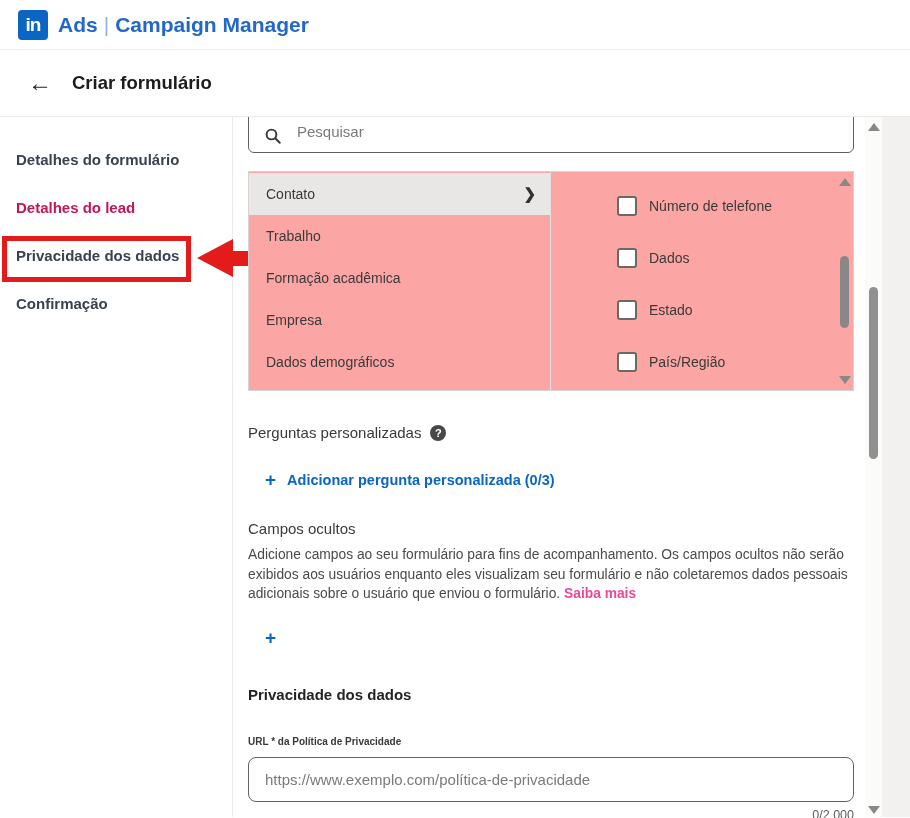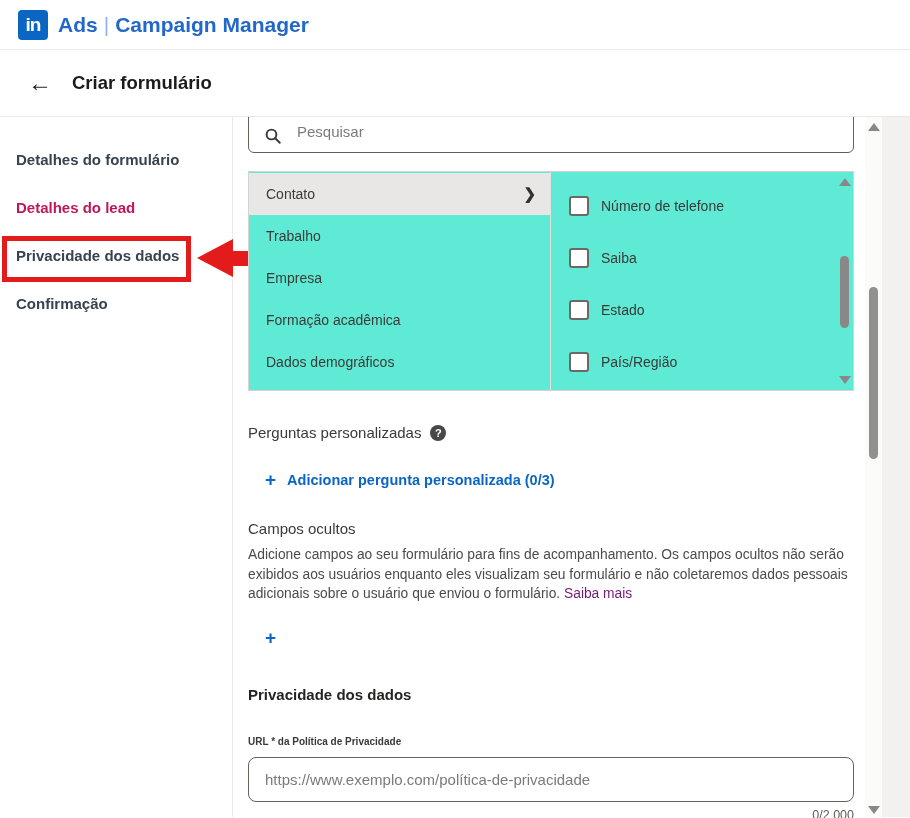--- a/index.html
+++ b/index.html
@@ -45,21 +45,21 @@
 
   .search-clip { height:36px; overflow:hidden; }
   .search-wrap { position:relative; height:44px; margin-top:-8px; }
   .search-input { width:100%; height:44px; border:1px solid #62605b; border-radius:6px;
     padding-left:48px; font-size:15px; font-family:"Liberation Sans",sans-serif;
     color:#3b3a39; outline:none; }
   .search-input::placeholder { color:#7a7a7a; }
   .search-icon { position:absolute; left:16px; top:18px; width:18px; height:18px; }
 
   .list-box { margin-top:18px; height:220px; border:1px solid #d6d4d2;
-    display:flex; background:#5eead4; }
+    display:flex; background:#fca5a5;gap:48px; }
   .cat-col { width:302px; border-right:1px solid #e3e1df; padding-top:1px; }
   .cat-row { height:42px; display:flex; align-items:center; padding:0 14px 0 17px;
     font-size:14px; color:#3b3a39; cursor:pointer; justify-content:space-between; }
   .cat-row.selected { background:#e9e7e5; }
   .cat-chevron { font-size:15px; font-weight:700; color:#323130; }
 
   .opt-col { flex:1; position:relative; padding:16px 0 0 18px; }
   .opt-row { display:flex; align-items:center; height:36px; margin-bottom:16px;
     cursor:pointer; }
   .checkbox { width:20px; height:20px; border:2px solid #6b6966; border-radius:3px;
@@ -82,21 +82,21 @@
     color:#fff; font-size:11px; font-weight:700; display:inline-flex;
     align-items:center; justify-content:center; margin-left:9px; cursor:pointer; }
 
   .add-link { margin-top:29px; margin-left:17px; display:flex; align-items:center;
     cursor:pointer; }
   .plus { color:#0a66c2; font-size:19px; font-weight:700; line-height:1; }
   .add-label { margin-left:11px; color:#0a66c2; font-size:14.5px; font-weight:700; }
 
   .campos-heading { margin-top:31px; font-size:15px; color:#3b3a39; }
   .desc { margin-top:8px; font-size:13.8px; line-height:19.5px; color:#4d4b49; }
-  .learn-more { color:#701a75; font-weight:400; cursor:pointer; }
+  .learn-more { color:#ec4899; font-weight:700; cursor:pointer; }
 
   .privacy-heading { margin-top:39px; font-size:15px; font-weight:700; color:#252423; }
   .url-label { margin-top:33px; font-size:10px; font-weight:700; color:#3b3a39; }
   .url-input { margin-top:10px; width:100%; height:45px; border:1px solid #66635e;
     border-radius:8px; padding-left:16px; font-size:15px;
     font-family:"Liberation Sans",sans-serif; color:#3b3a39; outline:none; }
   .url-input::placeholder { color:#7a7a7a; }
   .counter { margin-top:6px; text-align:right; font-size:12.5px; color:#5f5d5b; }
 
   
@@ -155,37 +155,37 @@
       <div class="list-box">
         <div class="cat-col">
           <div class="cat-row selected">
             <span>Contato</span>
             <span class="cat-chevron">❯</span>
           </div>
           <div class="cat-row">
             <span>Trabalho</span>
           </div>
           <div class="cat-row">
+            <span>Formação acadêmica</span>
+          </div>
+          <div class="cat-row">
             <span>Empresa</span>
-          </div>
-          <div class="cat-row">
-            <span>Formação acadêmica</span>
           </div>
           <div class="cat-row">
             <span>Dados demográficos</span>
           </div>
         </div>
         <div class="opt-col">
           <div class="opt-row">
             <span class="checkbox"></span>
             <span class="opt-label">Número de telefone</span>
           </div>
           <div class="opt-row">
             <span class="checkbox"></span>
-            <span class="opt-label">Saiba</span>
+            <span class="opt-label">Dados</span>
           </div>
           <div class="opt-row">
             <span class="checkbox"></span>
             <span class="opt-label">Estado</span>
           </div>
           <div class="opt-row">
             <span class="checkbox"></span>
             <span class="opt-label">País/Região</span>
           </div>
           <div class="inner-sb">

